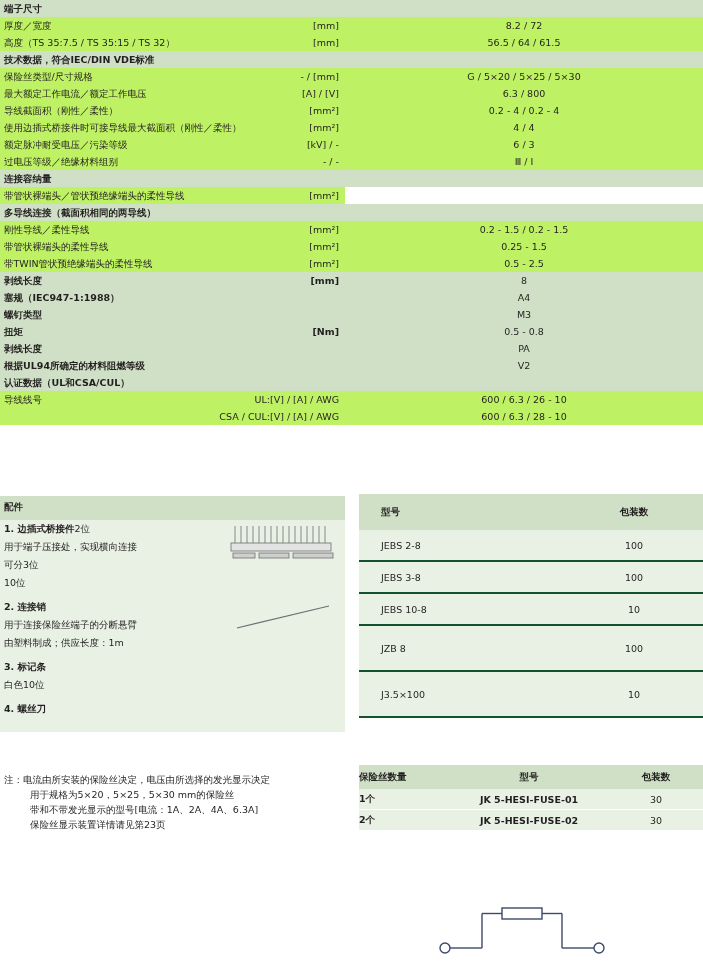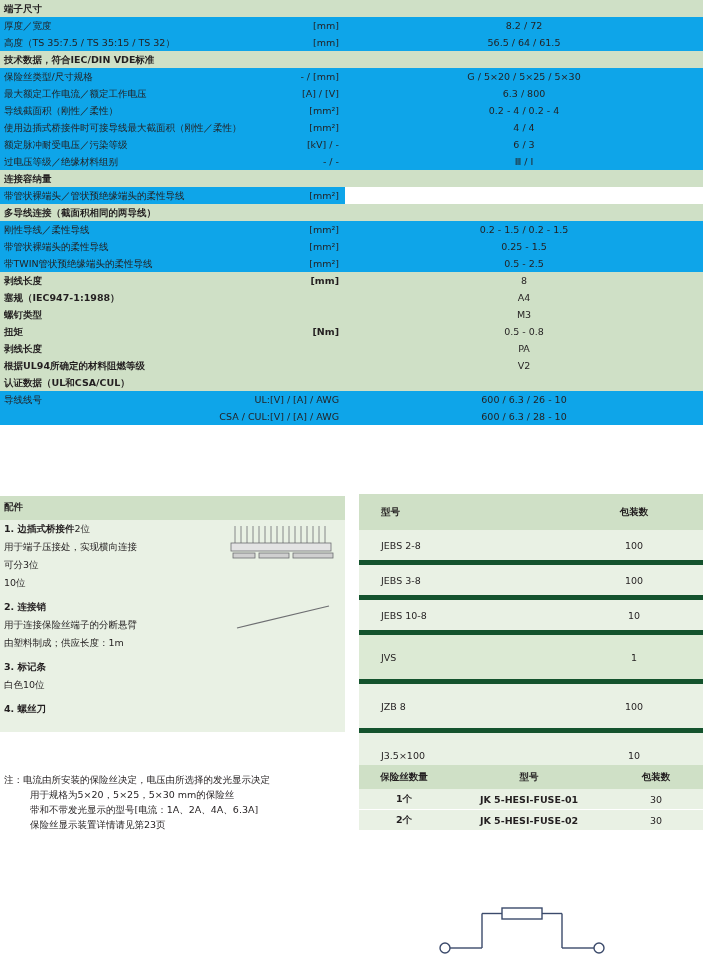--- a/index.html
+++ b/index.html
@@ -23,21 +23,21 @@
     display:flex;justify-content:space-between;align-items:flex-start;
     line-height:13px;
   }
   .right{
     width:358px;box-sizing:border-box;
     margin-left:0;
     padding:2px 6px;
     text-align:center;
     line-height:13px;
   }
-  .bg-light .left, .bg-light .right{background:#0ea5e9;align-items:flex-end;}
+  .bg-light .left, .bg-light .right{background:#bef264;align-items:flex-end;}
   .hdr .left{background:#cfe0c6;font-weight:bold;}
   .hdr .right{background:#cfe0c6;}
 
   .lbl{flex:1 1 auto;padding-right:6px;}
   .unit{flex:0 0 auto;text-align:right;white-space:nowrap;}
   .bold{font-weight:bold;}
 
   
   .row > .left{margin-right:0;}
   .row > .right{position:relative;}
@@ -52,39 +52,39 @@
 
   
   .comb{position:absolute;right:8px;top:4px;width:108px;height:36px;}
 
   
   .pin-line{position:absolute;right:14px;top:6px;width:96px;height:26px;}
 
   
   .ptable{position:absolute;left:359px;top:494px;width:344px;}
   .pt-hdr{display:flex;background:#cfe0c6;font-weight:bold;height:36px;align-items:center;}
-  .pt-row{display:flex;align-items:center;border-bottom:5px solid #14532d;}
+  .pt-row{display:flex;align-items:center;border-bottom:2px solid #14532d;}
   .pt-c1{width:206px;box-sizing:border-box;padding-left:22px;}
   .pt-c2{width:138px;box-sizing:border-box;text-align:center;}
   .pt-hdr .pt-c1{padding-left:22px;}
   .pt-g1{background:#e9f1e4;}
   .pt-g2{background:#dcead4;}
   .pt-g3{background:#e9f1e4;}
 
   
   .notes{position:absolute;left:4px;top:772px;width:340px;line-height:15px;}
   .notes .n-first{display:flex;}
   .notes .n-lbl{flex:0 0 auto;}
   .notes .n-ind{padding-left:26px;}
 
   
   .ftable{position:absolute;left:359px;top:765px;width:344px;}
   .ft-hdr{display:flex;background:#cfe0c6;font-weight:bold;height:24px;align-items:center;}
   .ft-row{display:flex;height:20px;align-items:center;background:#e9f1e4;border-bottom:1px solid #fff;}
-  .ft-c1{width:90px;text-align:center;font-weight:bold;}
+  .ft-c1{width:90px;font-weight:bold;}
   .ft-c2{width:160px;text-align:center;font-weight:bold;}
   .ft-c3{width:94px;text-align:center;}
   .ft-hdr .ft-c1{font-weight:bold;}
   .ft-hdr .ft-c3{font-weight:bold;}
   .ft-row .ft-c3{font-weight:normal;}
 
   
   .schem{position:absolute;left:420px;top:900px;width:230px;height:70px;}
 </style>
 </head>
@@ -364,24 +364,20 @@
           <div class="pt-c2">100</div>
         </div>
         <div class="pt-row pt-g1" style="height: 30px;">
           <div class="pt-c1">JEBS 3-8</div>
           <div class="pt-c2">100</div>
         </div>
         <div class="pt-row pt-g1" style="height: 30px;">
           <div class="pt-c1">JEBS 10-8</div>
           <div class="pt-c2">10</div>
         </div>
-        <div class="pt-row pt-g2" style="height: 44px;">
-          <div class="pt-c1">JVS</div>
-          <div class="pt-c2">1</div>
-        </div>
         <div class="pt-row pt-g3" style="height: 44px;">
           <div class="pt-c1">JZB 8</div>
           <div class="pt-c2">100</div>
         </div>
         <div class="pt-row pt-g3" style="height: 44px;">
           <div class="pt-c1">J3.5×100</div>
           <div class="pt-c2">10</div>
         </div>
       </div>
   </div>

